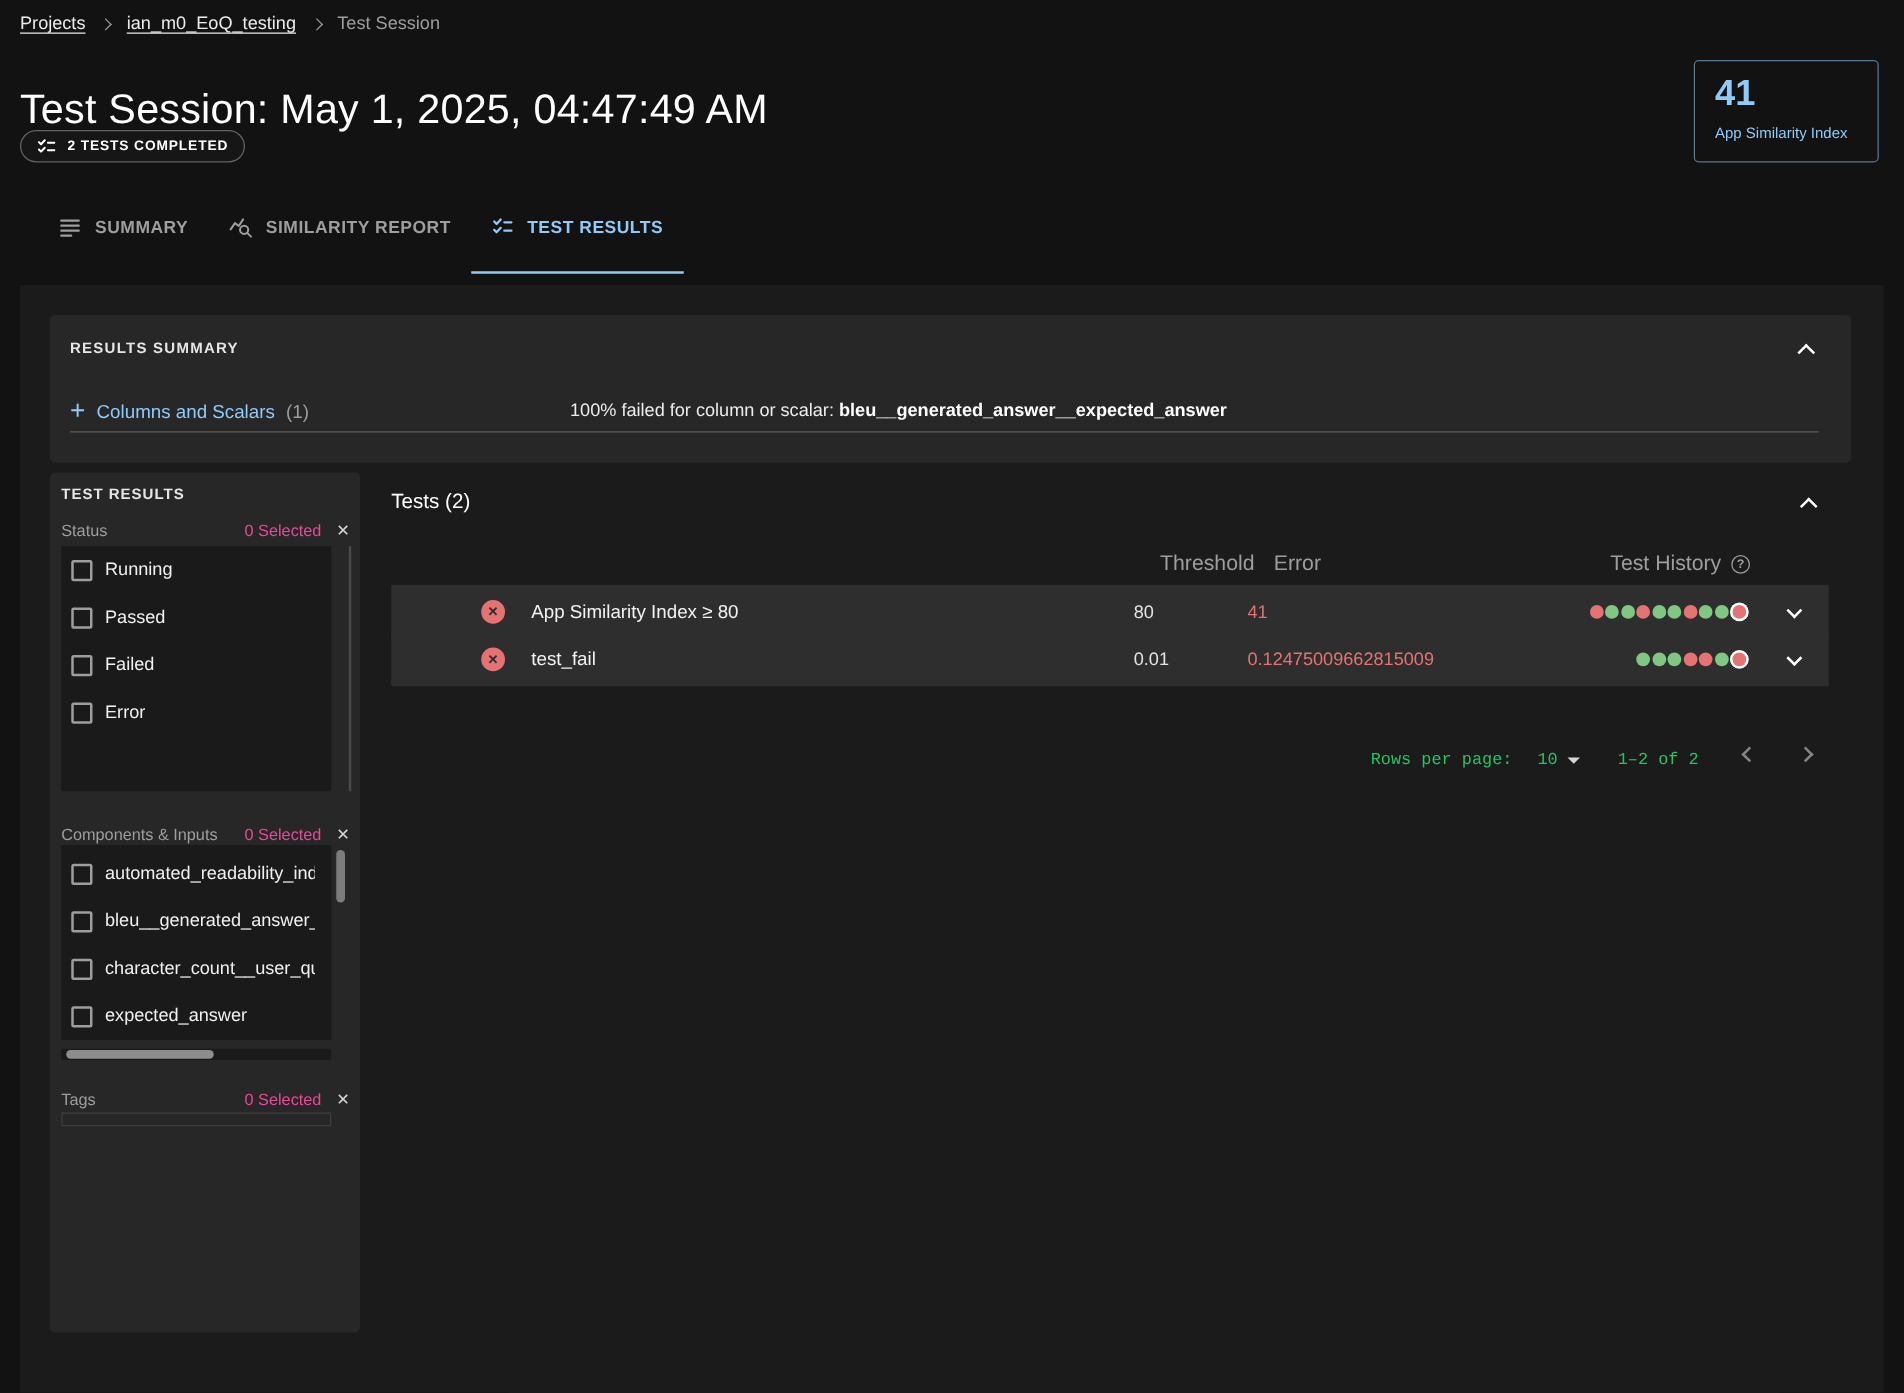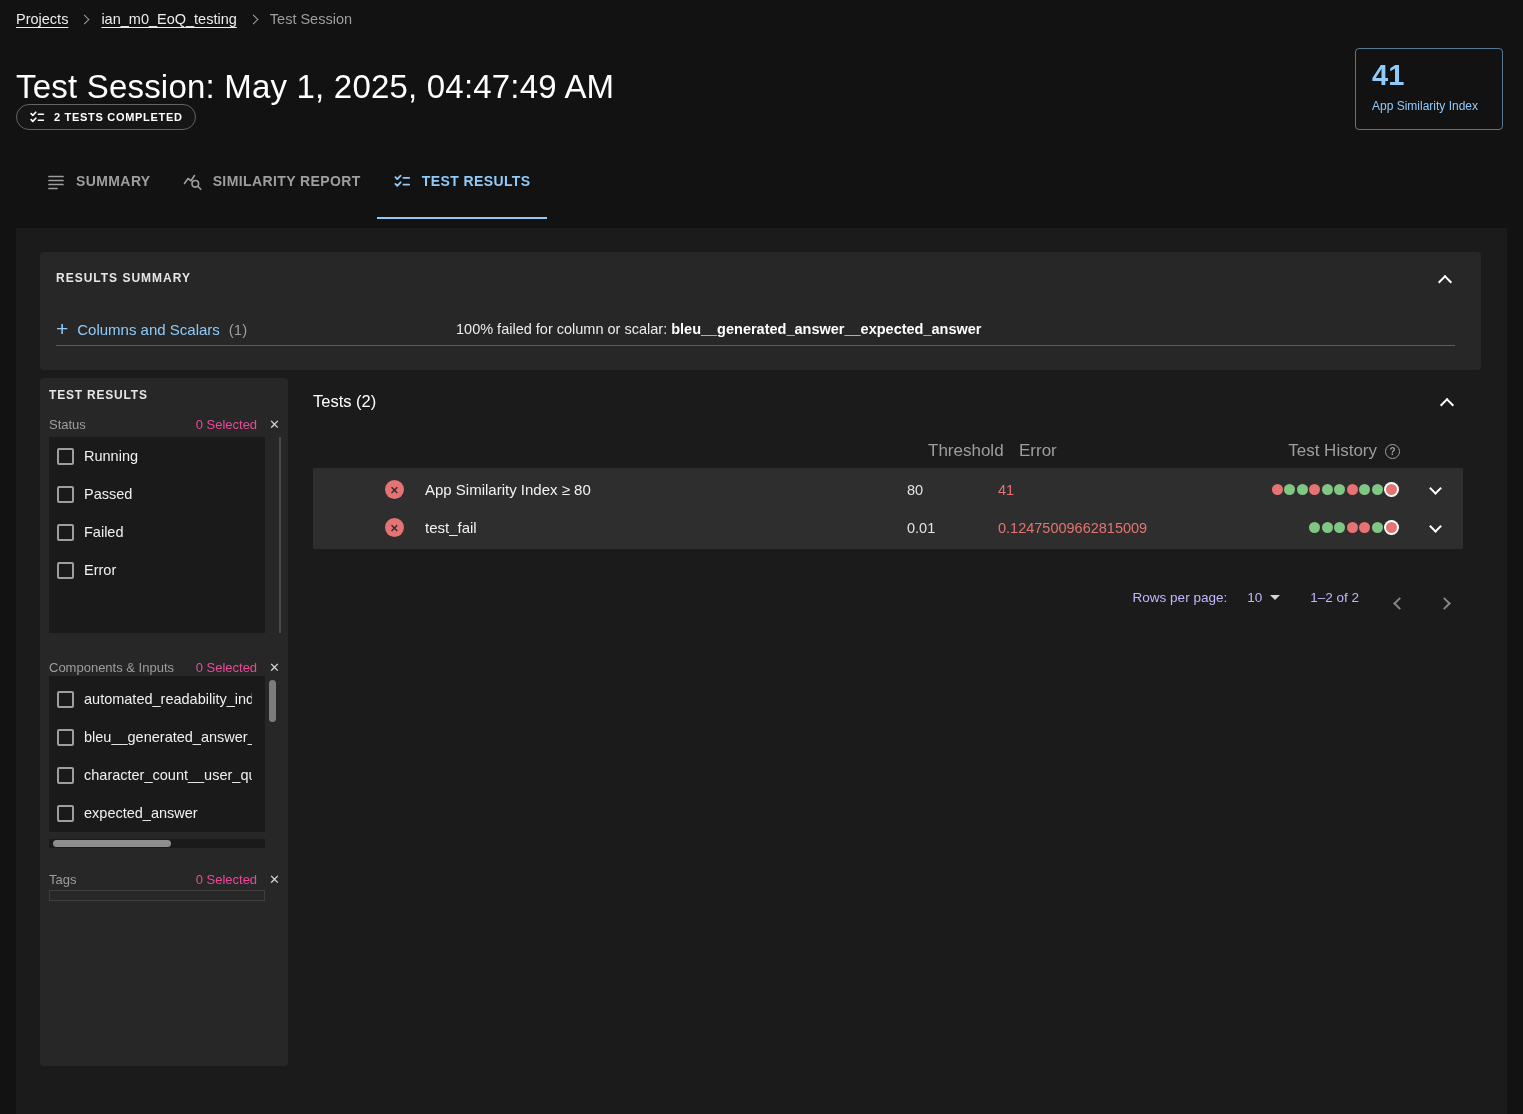--- a/index.html
+++ b/index.html
@@ -95,21 +95,21 @@
   .cell-threshold { width:91px; font-size:14.5px; color:#e3e3e3; }
   .cell-result { width:260px; font-size:14.5px; color:#e57373; }
   .cell-history { flex:1; display:flex; justify-content:flex-end; align-items:center; gap:1.5px; padding-right:10px; }
   .dot { width:11px; height:11px; border-radius:50%; flex:none; }
   .dot.pass { background:#81c784; } .dot.fail { background:#e57373; }
   .dot.current { box-shadow:0 0 0 2px #ffffff; margin-left:2px; }
   .cell-expand { width:56px; display:flex; justify-content:center; align-items:center; }
   .expand-btn { width:26px; height:26px; display:flex; align-items:center; justify-content:center; cursor:pointer; }
 
   
-  .pagination { position:absolute; right:4px; top:212px; height:26px; display:flex; align-items:flex-start; font-size:13.5px; color:#c4b5fd; }
+  .pagination { position:absolute; right:4px; top:212px; height:26px; display:flex; align-items:flex-end; font-size:13.5px; color:#22c55e;font-family:Liberation Mono, monospace; }
   .pp-select { margin-left:20px; display:flex; align-items:center; gap:8px; cursor:pointer; }
   .caret-down { width:0; height:0; border-left:5px solid transparent; border-right:5px solid transparent; border-top:5px solid #d6d6d6; }
   .pp-range { margin-left:30px; }
   .page-btn { width:26px; height:26px; display:flex; align-items:center; justify-content:center; cursor:default; }
   .pp-prev { margin-left:26px; } .pp-next { margin-left:22px; }
   .chev-left { width:9px; height:9px; border-bottom:2px solid #858585; border-left:2px solid #858585; transform:rotate(45deg); margin-left:3px; }
   .chev-right { width:9px; height:9px; border-top:2px solid #858585; border-right:2px solid #858585; transform:rotate(45deg); margin-right:3px; }
 
   svg { display:block; }
 </style>

